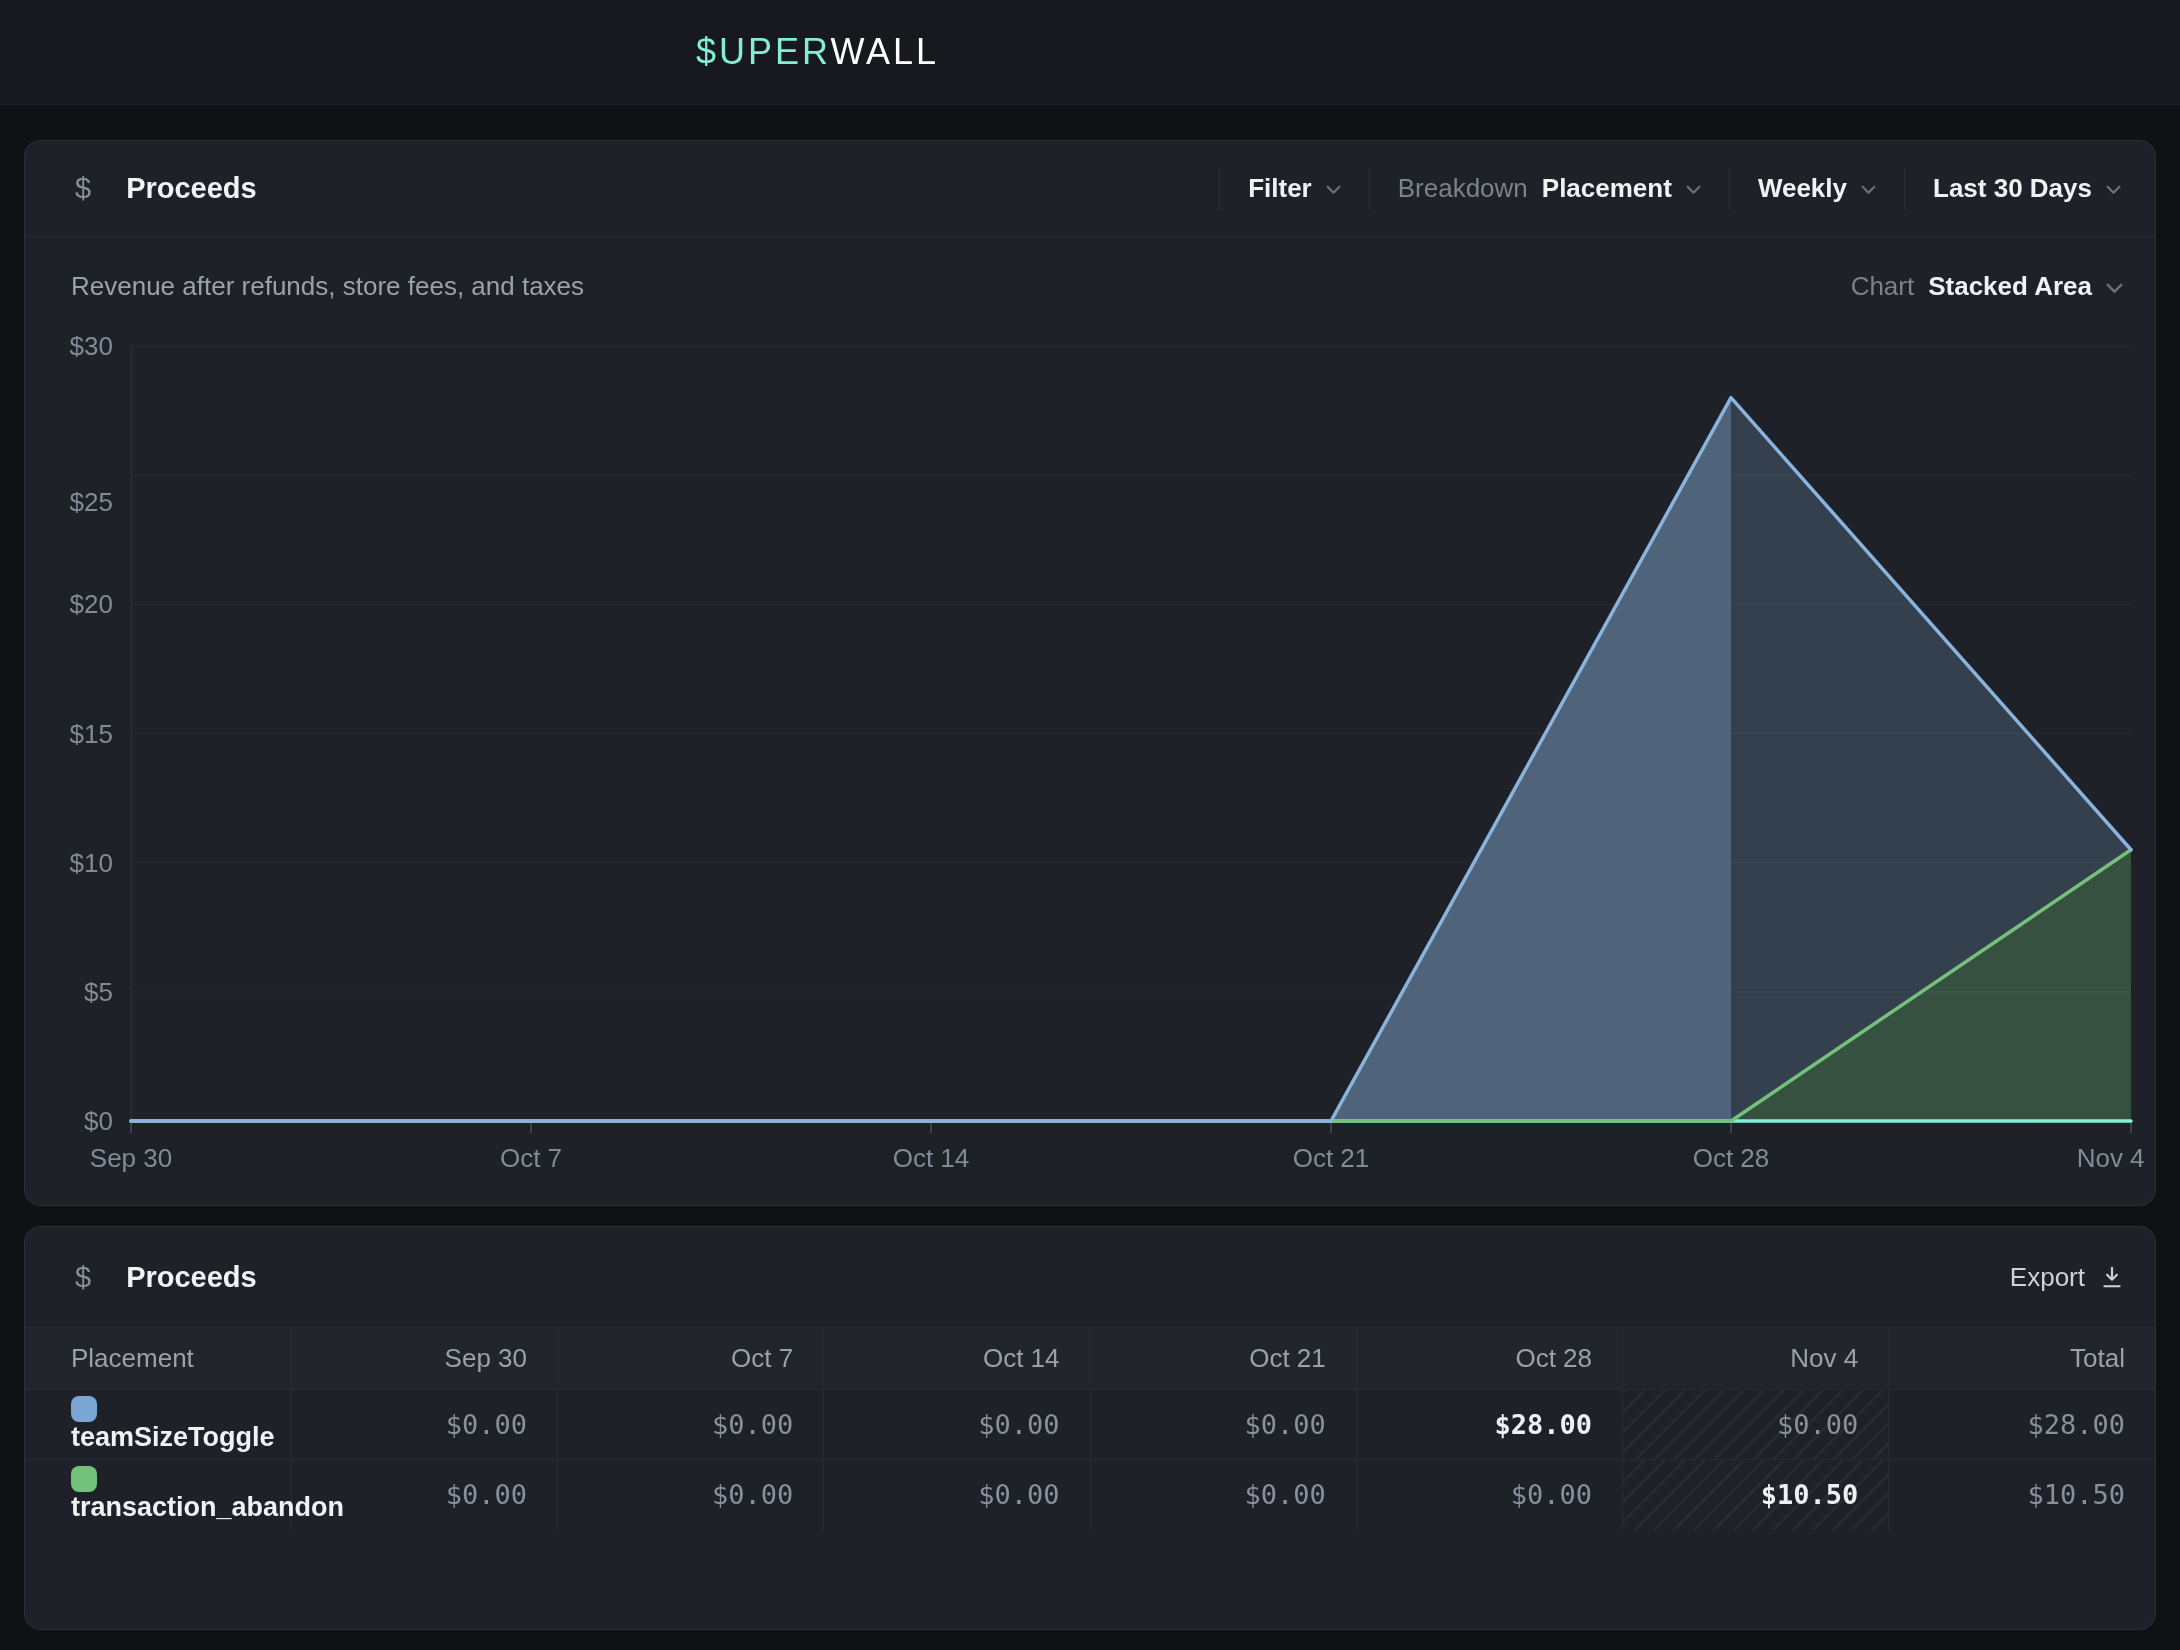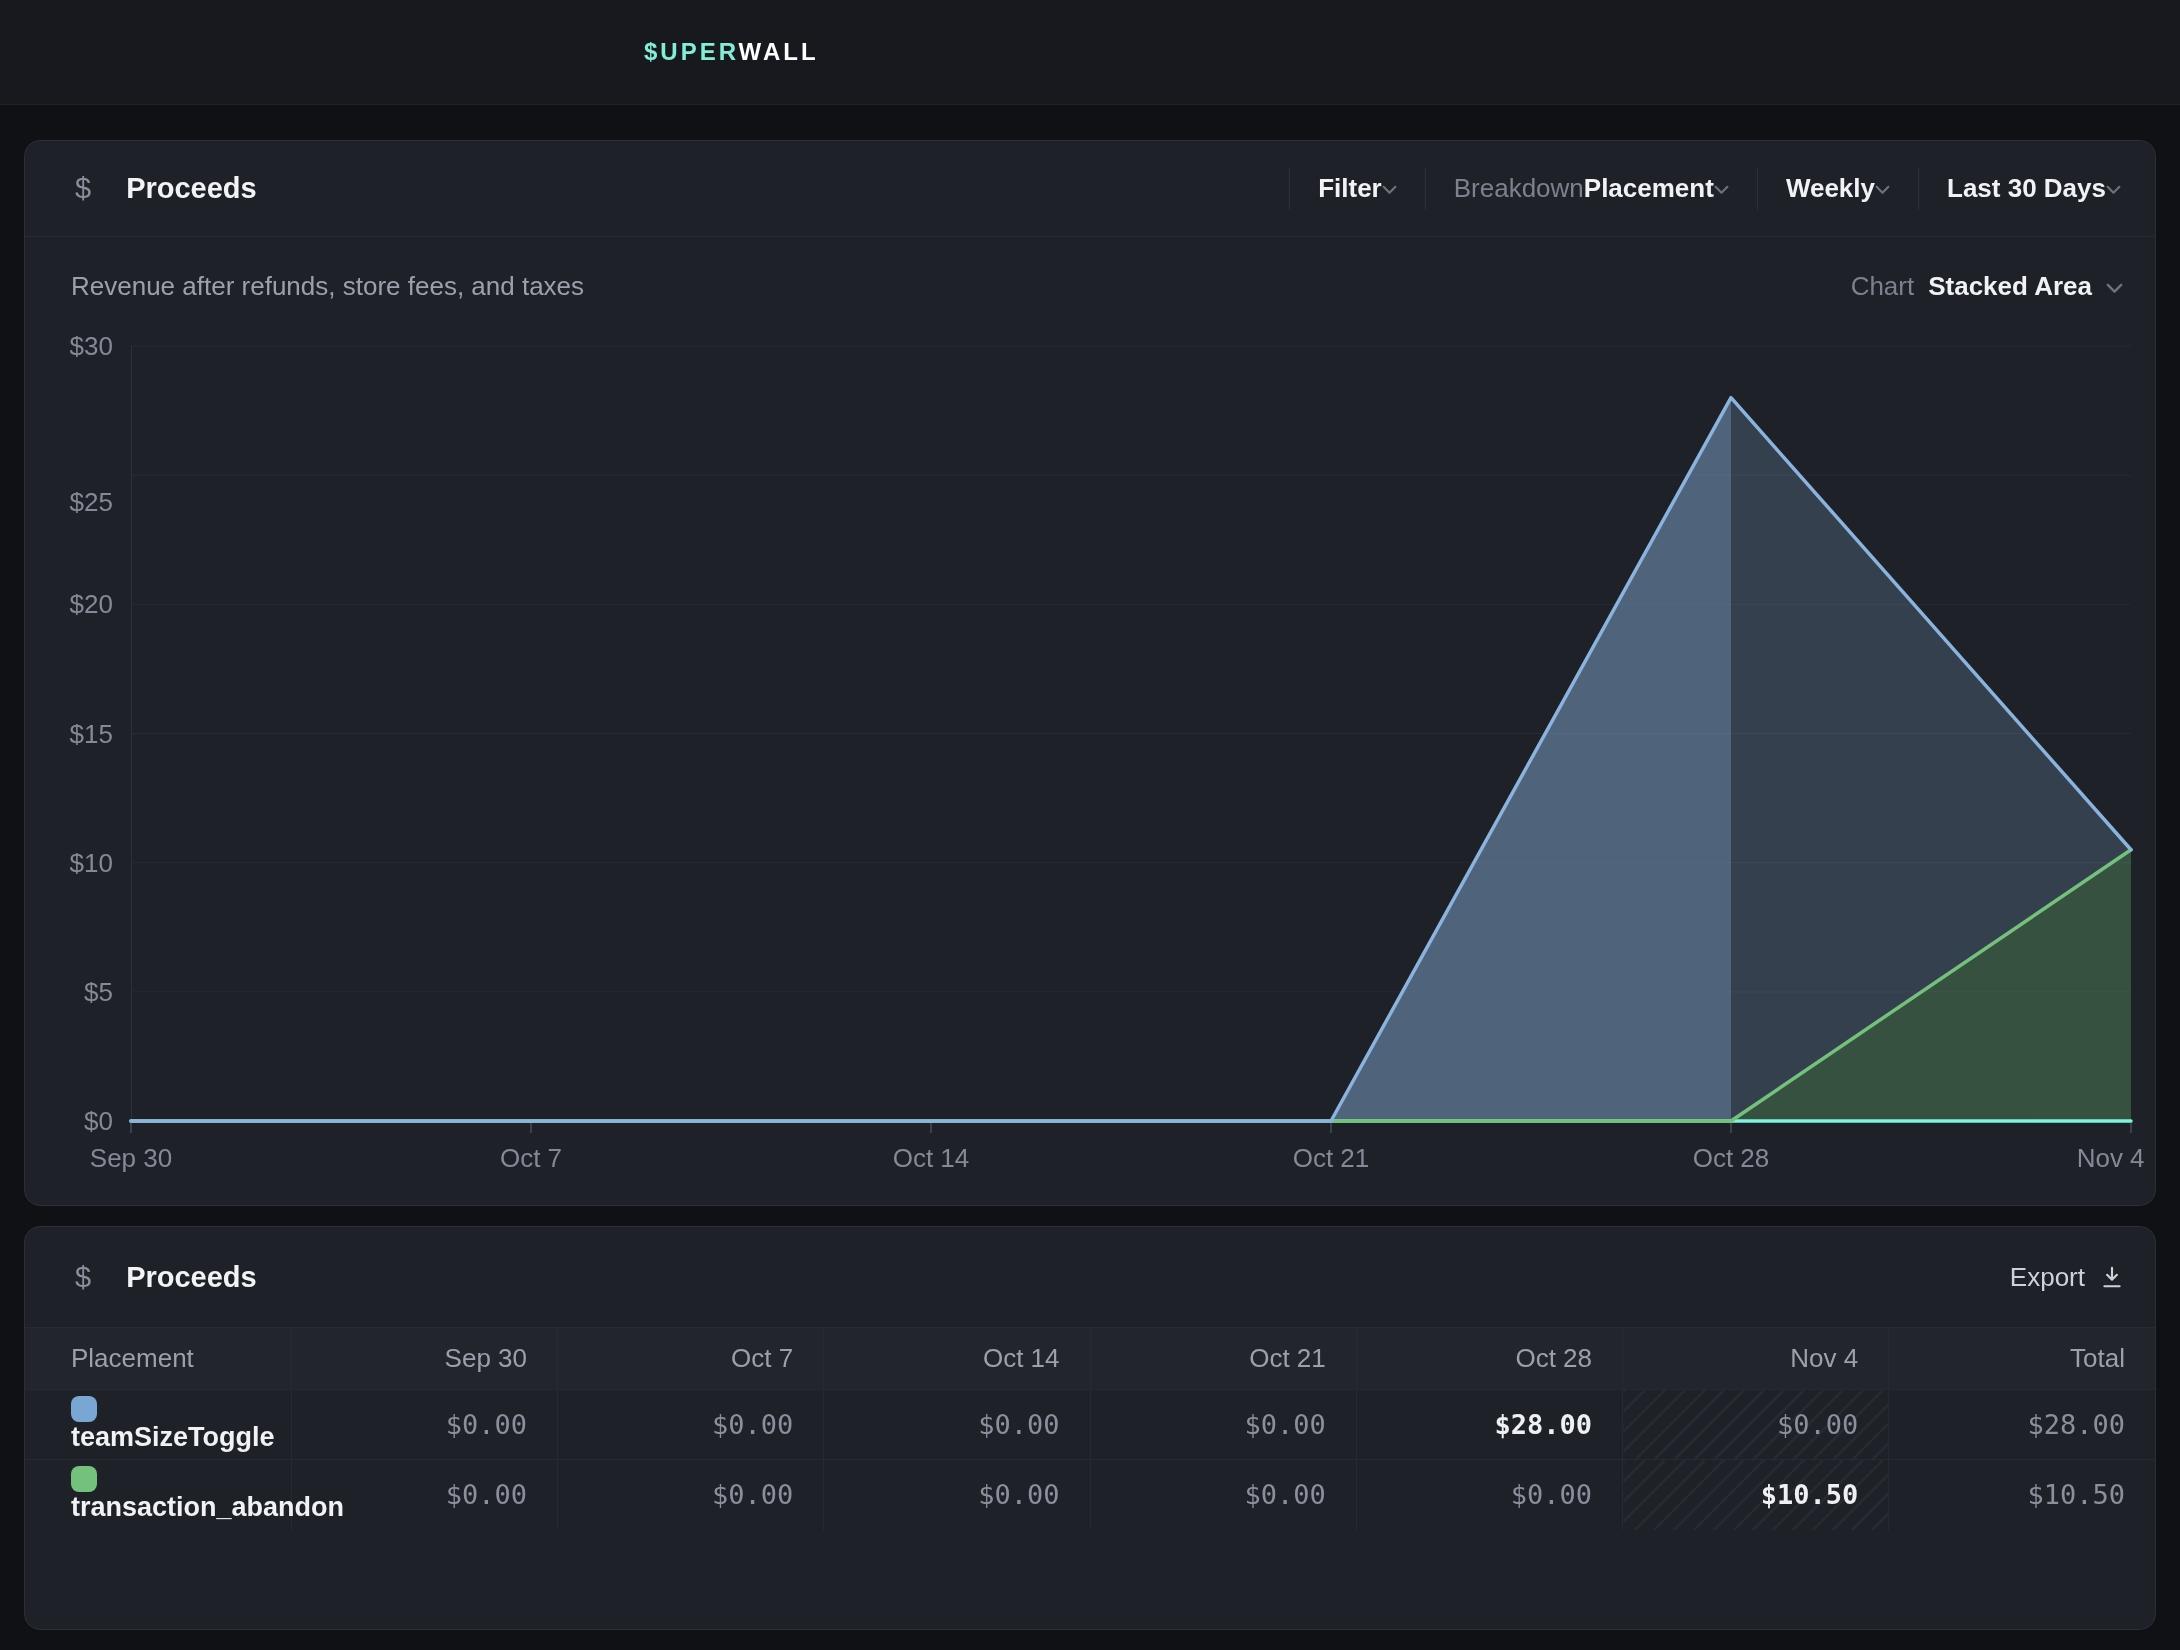--- a/index.html
+++ b/index.html
@@ -10,22 +10,22 @@
     position: relative;
     overflow: hidden;
     color: #f1f2f4;
   }
   
   .topbar {
     position: absolute; left:0; top:0; width:2180px; height:105px;
     background:#17191e; border-bottom:1px solid #1e2127;
   }
   .logo {
-    position:absolute; left:644px; top:50%; transform:translateY(-50%);
-    font-size:24px; font-weight:700; letter-spacing:3px; cursor:pointer;
+    position:absolute; left:696px; top:50%; transform:translateY(-50%);
+    font-size:36px; font-weight:400; letter-spacing:3px; cursor:pointer;
   }
   .logo .accent { color:#82eed6; }
   .logo .rest   { color:#ffffff; }
 
   
   .card {
     position:absolute; left:24px; width:2132px;
     background:#1e2127; border:1px solid #2b2f37; border-radius:16px;
   }
   .card.chart-card { top:140px;  height:1066px; }
@@ -38,21 +38,21 @@
   .chart-card .card-header { border-bottom:1px solid #272b32; }
   .table-card .card-header { height:100px; }
   .dollar-icon { color:#8a909b; font-size:29px; font-weight:500; }
   .card-title  { margin-left:35px; font-size:29px; font-weight:700; color:#f2f3f5; }
 
   
   .controls { margin-left:auto; display:flex; align-items:center; }
   .ctrl-divider { width:1px; height:42px; background:#2b2f37; }
   .ctrl {
     background:transparent; border:none; cursor:pointer;
-    display:flex; align-items:center; 
+    display:flex; align-items:center; gap:14px;
     padding:0 28px; font-family:inherit; font-size:26px; color:#f1f2f4; font-weight:600;
   }
   .ctrl .muted { color:#7c828d; font-weight:400; }
   .chev { flex:0 0 auto; margin-top:3px; }
 
   
   .sub-row {
     margin-top:34px; padding:0 32px 0 46px;
     display:flex; justify-content:space-between; align-items:center;
     font-size:26px;

